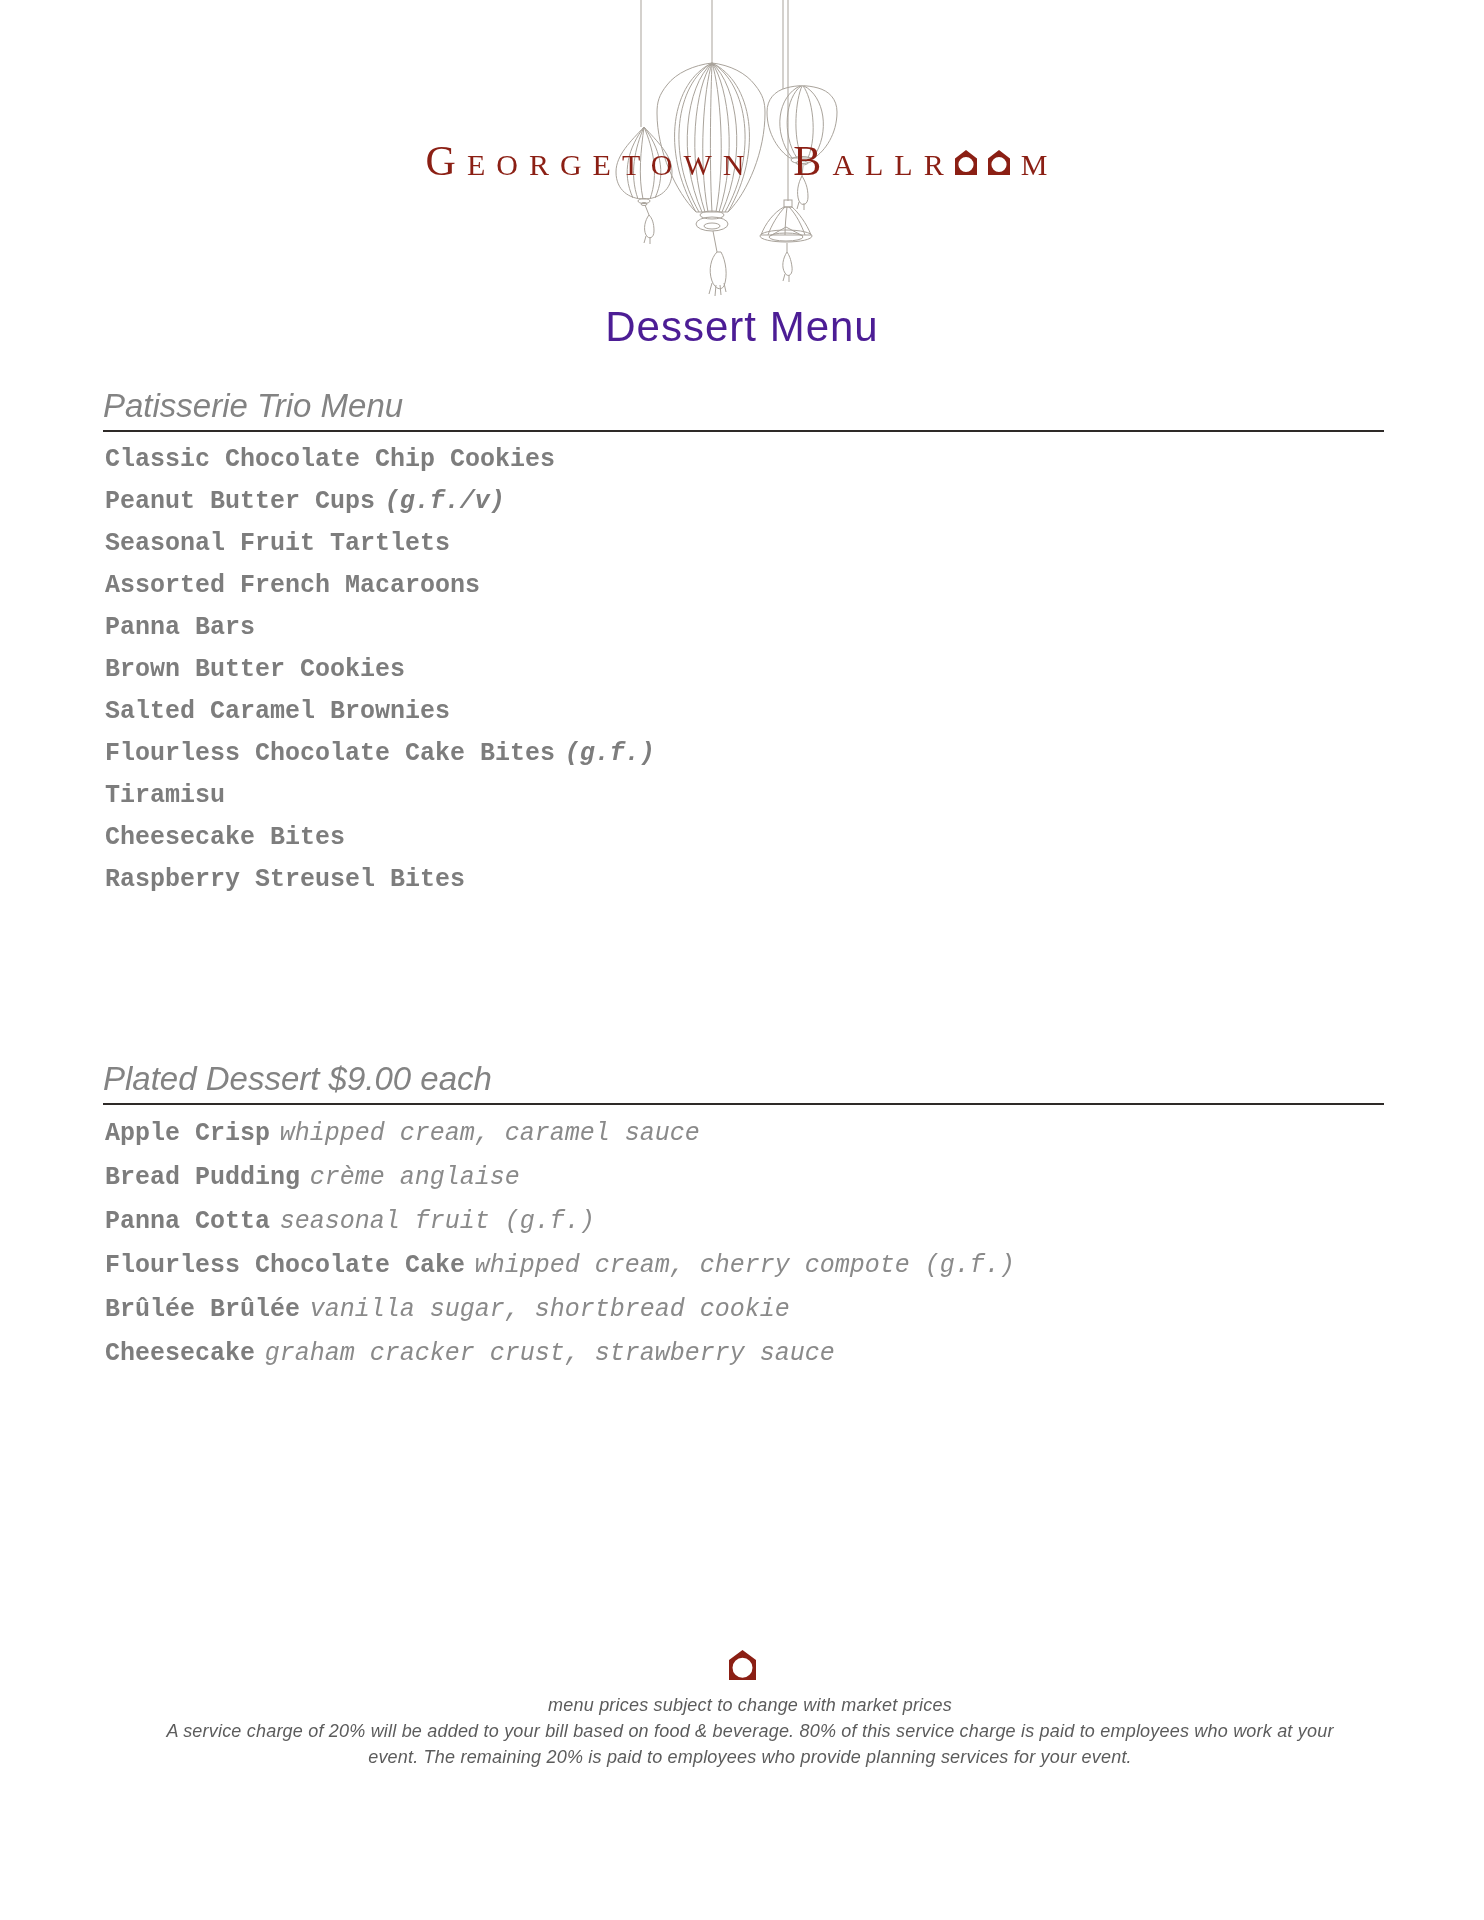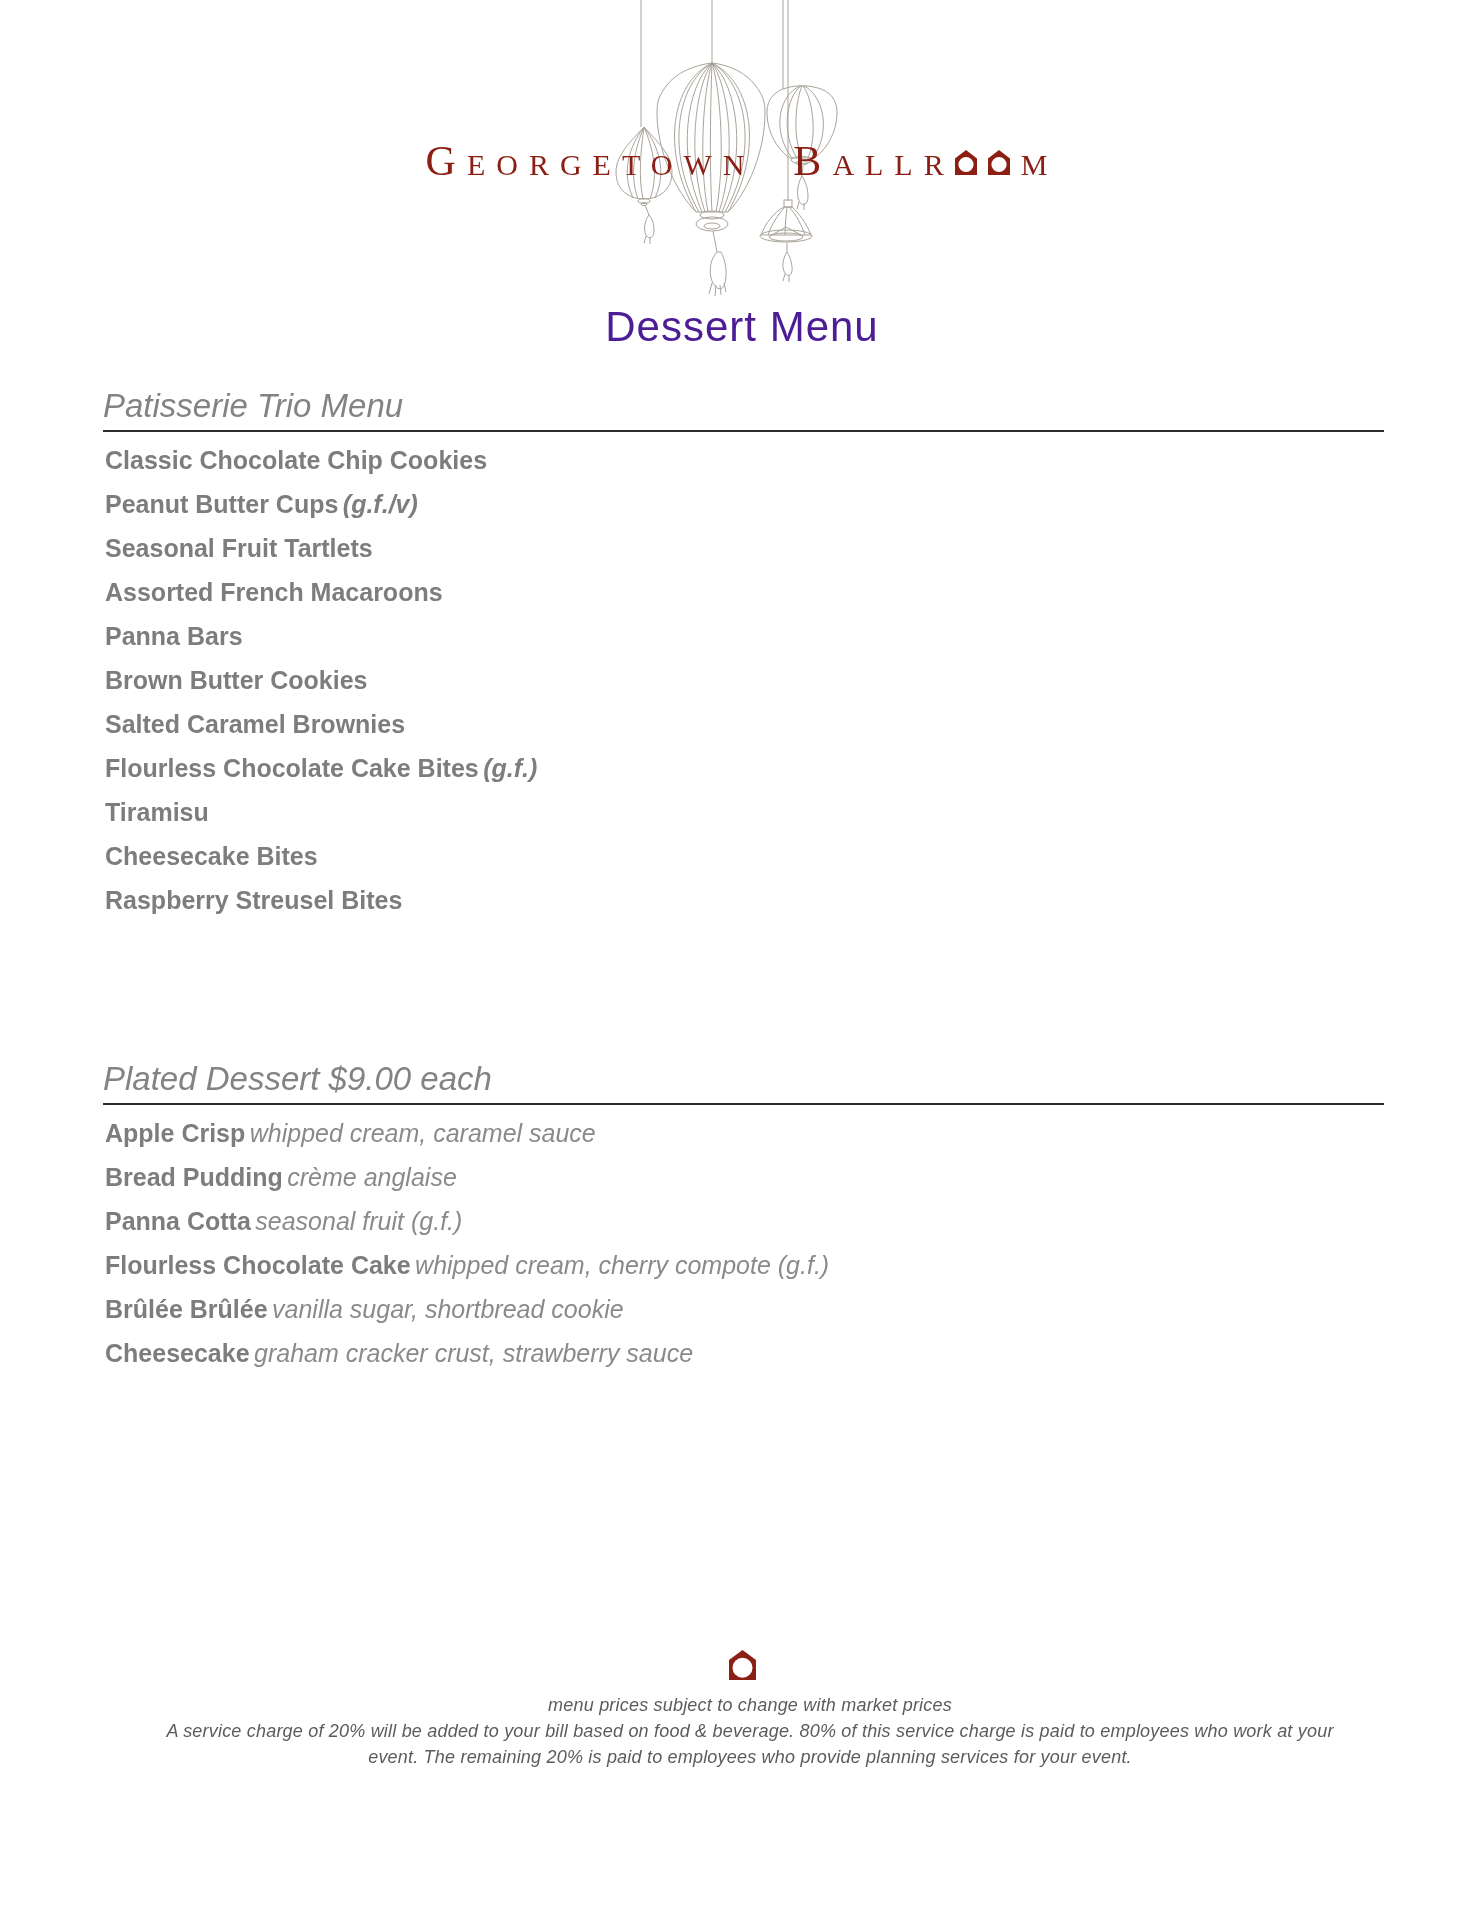--- a/index.html
+++ b/index.html
@@ -38,21 +38,21 @@
   .menu-section h2{
     margin:0;font-weight:normal;font-style:italic;
     font-size:33px;line-height:42px;color:#838383;
   }
   .subhead{
     font-style:italic;font-size:28px;line-height:38px;color:#838383;
   }
   .rule{
     border:none;border-top:2px solid #2e2a28;margin:3px 0 0 0;width:100%;
   }
-  ul.items{list-style:none;margin:8px 0 0 2px;padding:0;}
+  ul.items{list-style:none;margin:8px 0 0 2px;padding:0;font-family:Liberation Mono, monospace;}
   .sec-1 ul.items li{line-height:40px;}
   .sec-2 ul.items li{line-height:41px;}
   .item-name{font-weight:bold;font-size:25px;color:#7d7d7d;}
   .item-tag{font-weight:bold;font-style:italic;font-size:25px;color:#7d7d7d;}
   .item-desc{font-style:italic;font-size:25px;color:#8a8a8a;}
   
   .footer-icon{position:absolute;top:1650px;left:0;width:100%;text-align:center;line-height:0;}
   .footer-icon svg{display:inline-block;}
   .footer-lines{
     position:absolute;top:1692px;left:0;width:100%;

